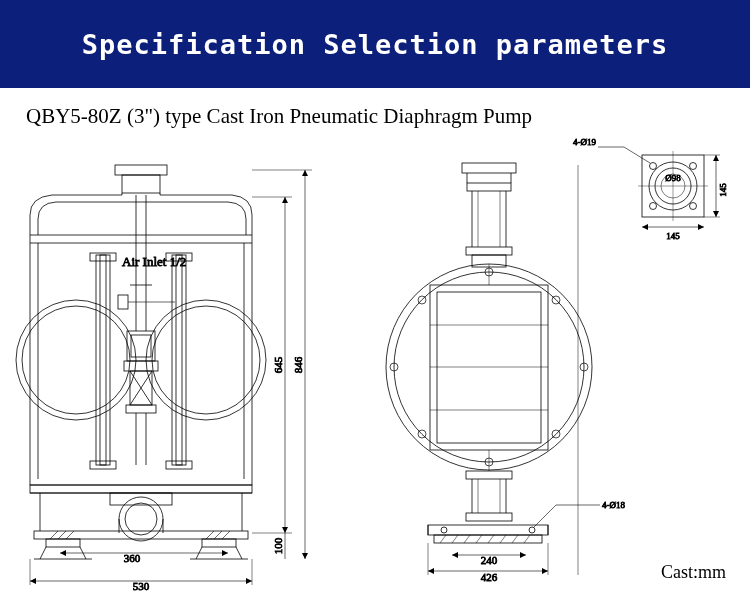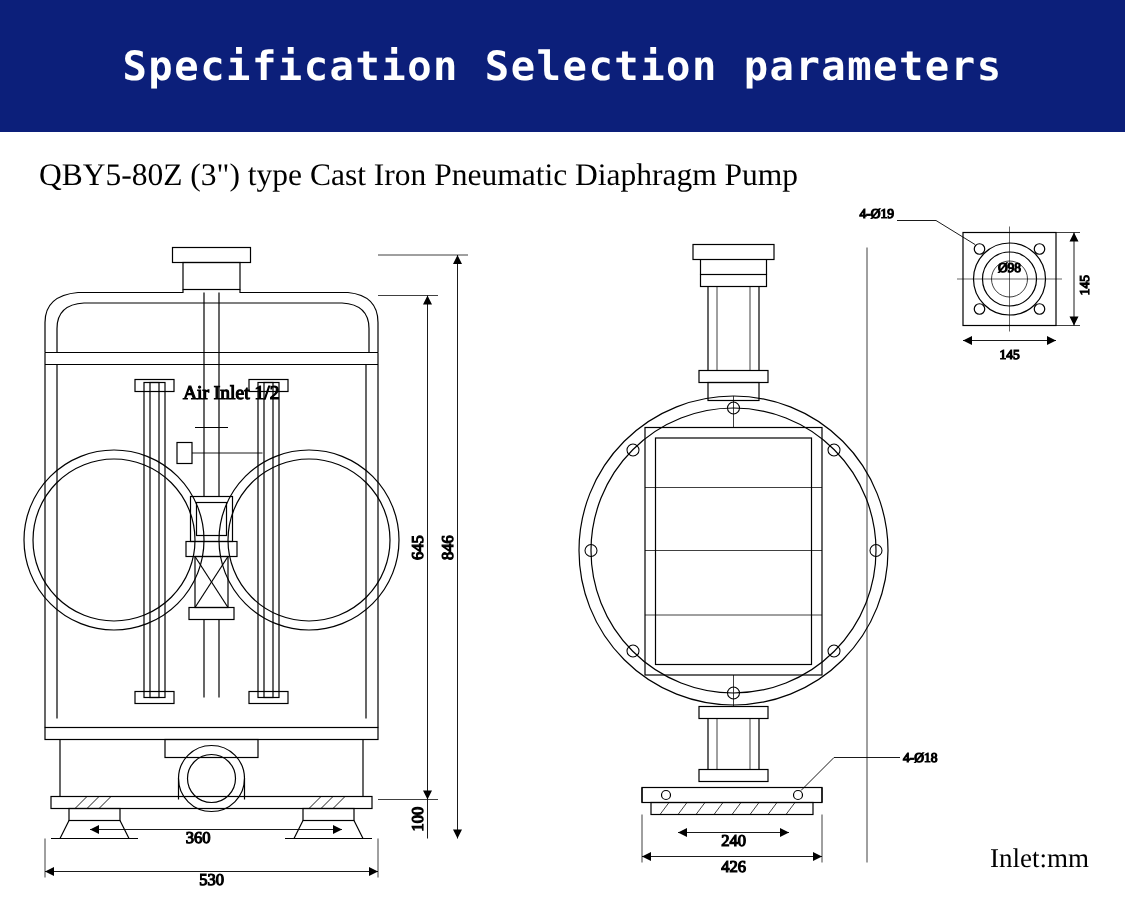--- a/index.html
+++ b/index.html
@@ -263,16 +263,16 @@
         </g>
 
         <text class="dimtxt-s" x="596" y="10" text-anchor="end">4-Ø19</text>
         <text class="dimtxt-s" x="726" y="55" text-anchor="middle" transform="rotate(-90 726 55)">145</text>
         <text class="dimtxt-s" x="673" y="104" text-anchor="middle">145</text>
         <text class="dimtxt-s" x="673" y="46" text-anchor="middle">Ø98</text>
 
       </g>
     </svg>
 
-    <div class="unit">Inlet:mm</div>
+    <div class="unit">Cast:mm</div>
   </div>
 
 </div>
 
 </body></html>

